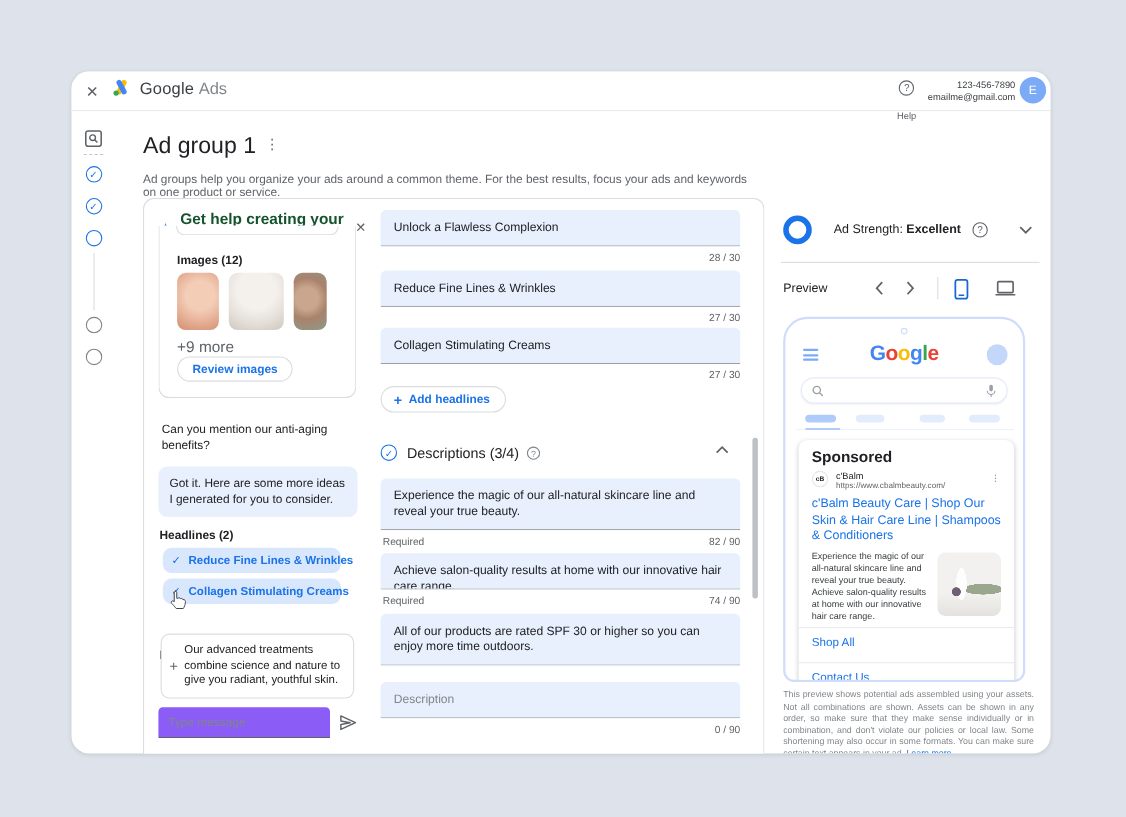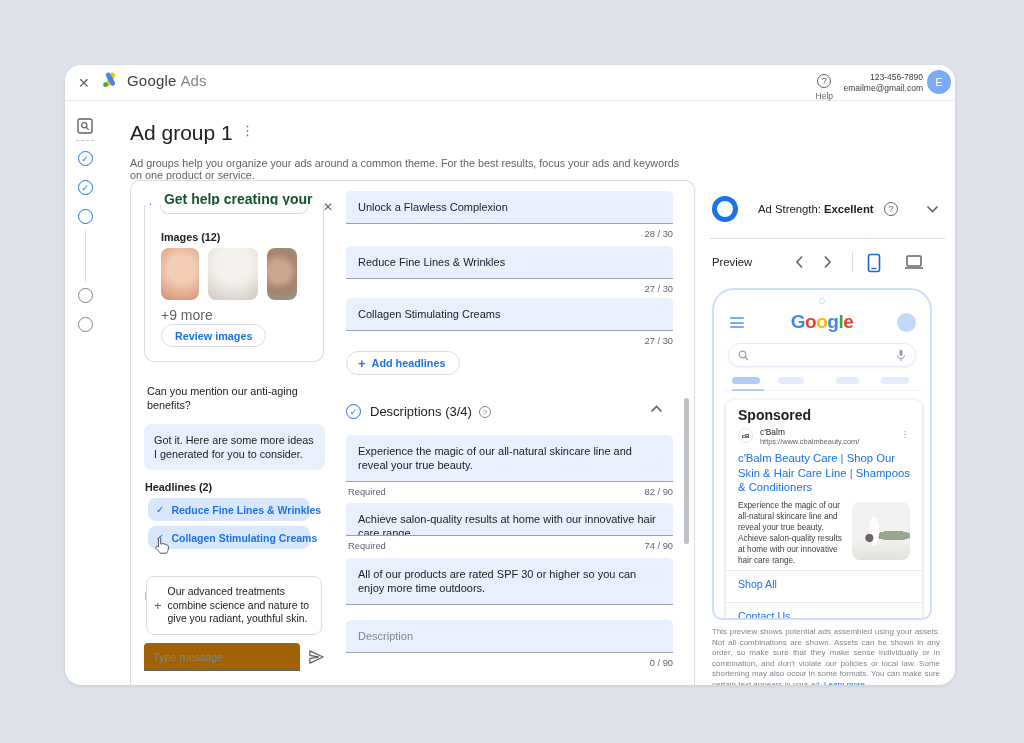--- a/index.html
+++ b/index.html
@@ -17,21 +17,21 @@
     box-shadow:0 1px 4px rgba(0,0,0,.10);
   }
   
   .topbar { position:absolute; left:0; top:0; right:0; height:36px; border-bottom:1px solid #e8eaed; background:#fff; }
   .close-x { position:absolute; left:13px; top:9px; font-size:14px; color:#5f6368; cursor:pointer; line-height:18px;}
   .brand { position:absolute; left:36px; top:6px; display:flex; align-items:center; gap:7px; }
   .brand-name { font-size:15px; color:#3c4043; letter-spacing:.2px; }
   .brand-suffix { font-size:15px; color:#80868b; margin-left:-3px; }
   .help-box { position:absolute; right:122px; top:5px; text-align:center; color:#5f6368; }
   .help-box .qmark { width:14px; height:14px; border:1.2px solid #5f6368; border-radius:50%; font-size:9px; line-height:13px; display:inline-block; }
-  .help-box .hlabel { font-size:8.5px; margin-top:3px; }
+  .help-box .hlabel { font-size:8.5px; margin-top:12px; }
   .contact { position:absolute; right:32px; top:7px; text-align:right; font-size:8.5px; color:#3c4043; line-height:11px; }
   .avatar { position:absolute; right:4px; top:5px; width:24px; height:24px; border-radius:50%; background:#7baaf7; color:#fff; font-size:11px; display:flex; align-items:center; justify-content:center; }
   
   .rail { position:absolute; left:8px; top:36px; width:24px; }
   .rail-item { width:24px; display:flex; justify-content:center; margin-bottom:0; }
   .circ { width:15px; height:15px; border-radius:50%; }
   .circ.done { border:1.6px solid #1a73e8; color:#1a73e8; font-size:9px; display:flex; align-items:center; justify-content:center; }
   .circ.current { border:1.6px solid #1a73e8; }
   .circ.todo { border:1.6px solid #80868b; }
   .rail-dash { width:18px; border-top:1px dashed #c4c7cb; margin:6px auto 0 auto; }
@@ -65,21 +65,21 @@
   .chip .ck { color:#1967d2; font-size:10px; }
   .chip .chip-label { color:#1a73e8; font-size:10.5px; font-weight:700; white-space:nowrap; }
   .chip1 { top:317px; }
   .chip2 { top:345px; }
   .cursor-hand { position:absolute; left:22px; top:355px; z-index:5; }
   .desc-label { position:absolute; left:14px; top:381px; font-size:10.8px; font-weight:700;margin-top:28px; }
   .desc-card { position:absolute; left:15px; top:395px; width:176px; border:1px solid #dadce0; border-radius:8px; background:#fff; padding:8px 9px 8px 7px; display:flex; gap:6px; align-items:center; }
   .desc-card .plus { color:#5f6368; font-size:13px; }
   .desc-card .desc-text { font-size:10.4px; line-height:13.5px; color:#202124; }
   .chat-inputrow { position:absolute; left:13px; top:462px; width:186px; display:flex; align-items:center; gap:8px; }
-  .chat-input { width:156px; height:28px; background:#a16207; border:none; border-bottom:1px solid #5f6368; border-radius:4px 4px 0 0; padding:0 9px; font-size:10.8px; color:#202124; font-family:"Liberation Sans",sans-serif; }
+  .chat-input { width:156px; height:28px; background:#8b5cf6; border:none; border-bottom:1px solid #5f6368; border-radius:4px 4px 0 0; padding:0 9px; font-size:10.8px; color:#202124; font-family:"Liberation Sans",sans-serif; }
   .chat-input::placeholder { color:#80868b; }
   
   .formcol { position:absolute; left:215px; top:0; width:330px; bottom:0; }
   .tfield { width:327px; background:#e8f0fe; border:none; border-bottom:1px solid #9aa0a6; border-radius:5px 5px 0 0; padding:9px 12px 0 12px; font-size:11px; color:#202124; font-family:"Liberation Sans",sans-serif; resize:none; overflow:hidden; display:block; line-height:14px; }
   .tfield::placeholder { color:#80868b; }
   .h-1 { position:absolute; top:10px; height:33px; }
   .h-2 { position:absolute; top:65px; height:33px; }
   .h-3 { position:absolute; top:117px; height:33px; }
   .counter { position:absolute; width:327px; text-align:right; font-size:9.3px; color:#5f6368; }
   .helper-left { position:absolute; font-size:9.3px; color:#5f6368; left:2px; }

